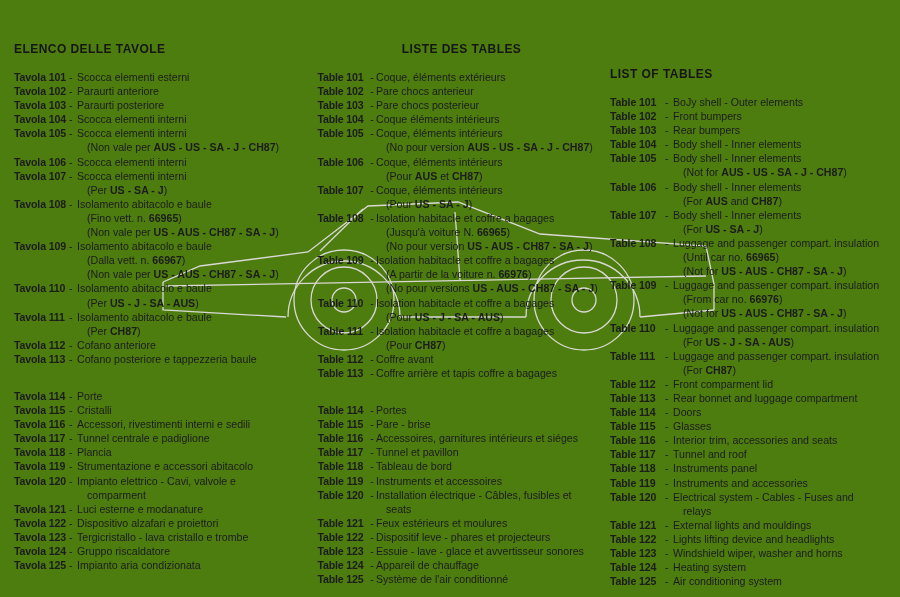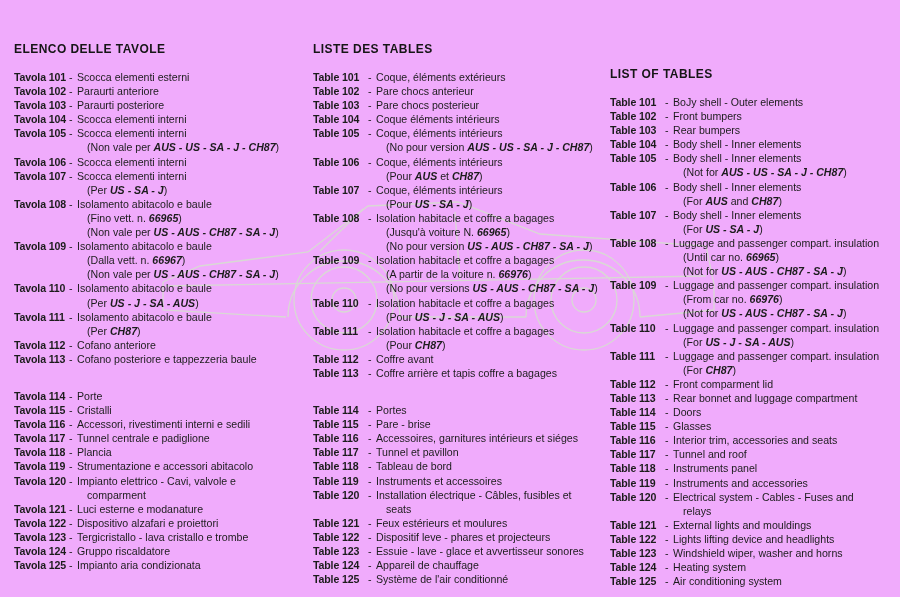--- a/index.html
+++ b/index.html
@@ -1,56 +1,56 @@
 <!DOCTYPE html>
 <html><head>
 <meta charset="utf-8">
 <style>
   html,body{margin:0;padding:0;background:#e9e9e9;}
   .page{
     position:relative;
     width:900px;height:597px;
-    background:#f0abfc;
+    background:#4d7c0f;
     font-family:"Liberation Sans", sans-serif;
     color:#1c1c1c;
     overflow:hidden;
     margin:0 auto;
   }
   .watermark{
     position:absolute;left:158px;top:182px;width:600px;height:192px;
     pointer-events:none;
   }
   .watermark path,.watermark circle,.watermark line{
     fill:none;stroke:#d9d9d4;stroke-width:1.3;
   }
   .cols{
     position:absolute;left:14px;top:42px;right:0;
     display:flex;align-items:flex-start;
   }
   .col{flex:0 0 auto;}
   .col.c0{width:299px;}
-  .col.c1{width:297px;}
+  .col.c1{width:297px;text-align:center;}
   .col.c2{width:289px;margin-top:25px;}
   .col h2{
     margin:0 0 14px 0;
     font-size:12px;line-height:14px;
     font-weight:bold;letter-spacing:.45px;color:#161616;
   }
   .row{
     display:flex;
     line-height:14.1px;
     font-size:10.6px;
     white-space:nowrap;
   }
   .row .lbl{flex:0 0 55px;font-weight:bold;letter-spacing:-.15px;}
   .row .dash{flex:0 0 8px;}
   .row .txt{flex:0 0 auto;}
   .row.cont{padding-left:73px;}
   .row.gap{margin-top:23px;}
-  .txt b{font-weight:bold;font-style:italic;}
+  .txt b{font-weight:bold;}
 </style>
 </head>
 <body>
 
 <div class="page">
 
   <svg class="watermark" viewBox="0 0 600 192" aria-hidden="true">
     <path d="M5,100 L42,84 L150,70 L210,24 L300,20 L382,52 L548,64 L556,102 L556,128"></path>
     <path d="M205,27 L162,69"></path>
     <path d="M297,30 L302,98"></path>

